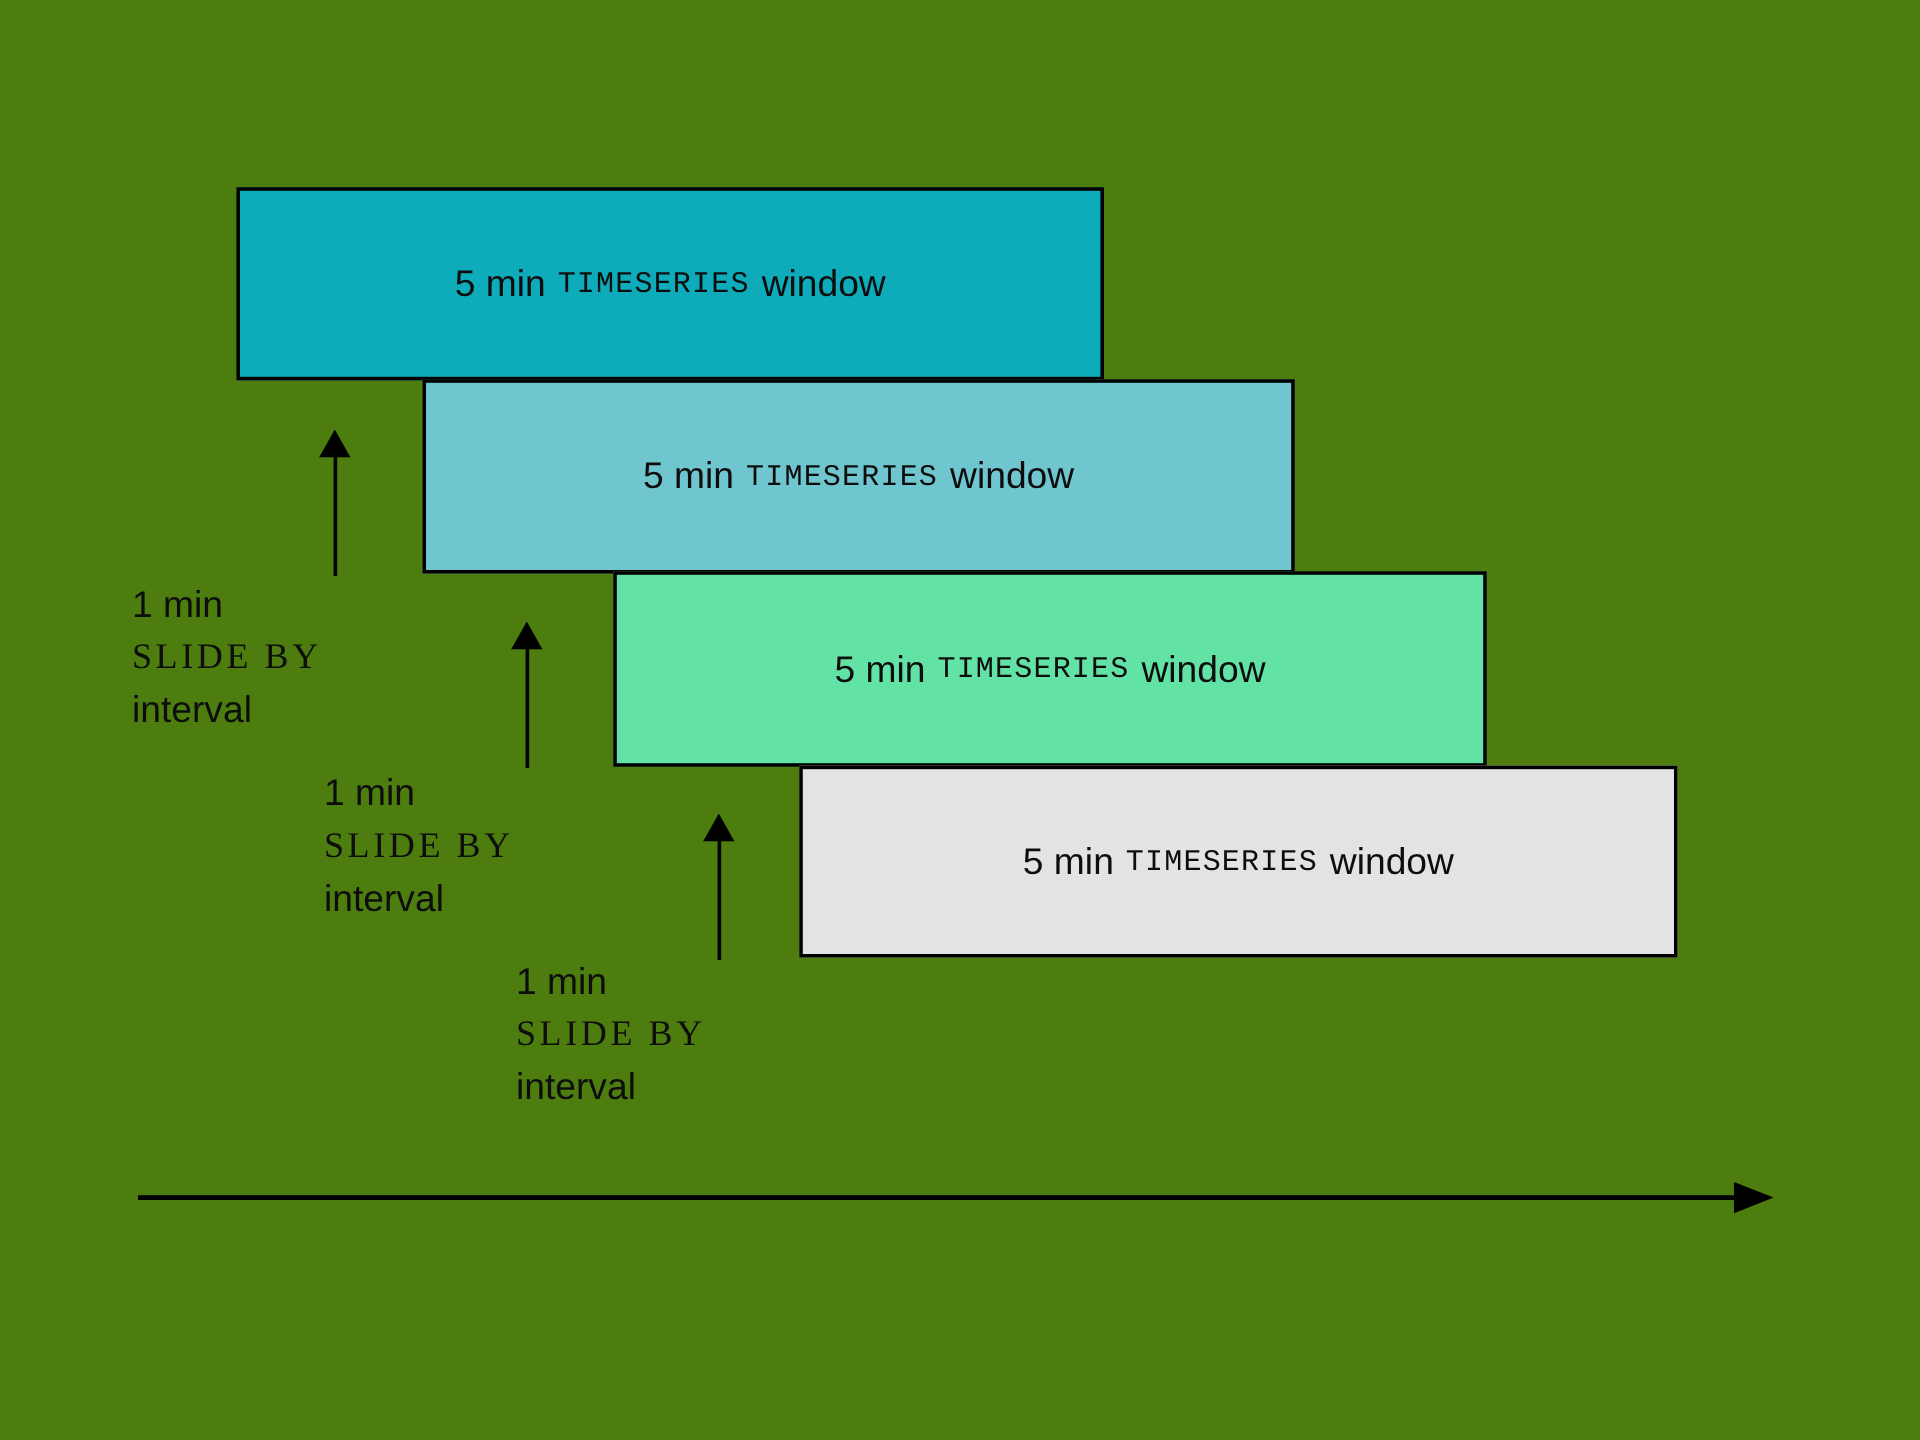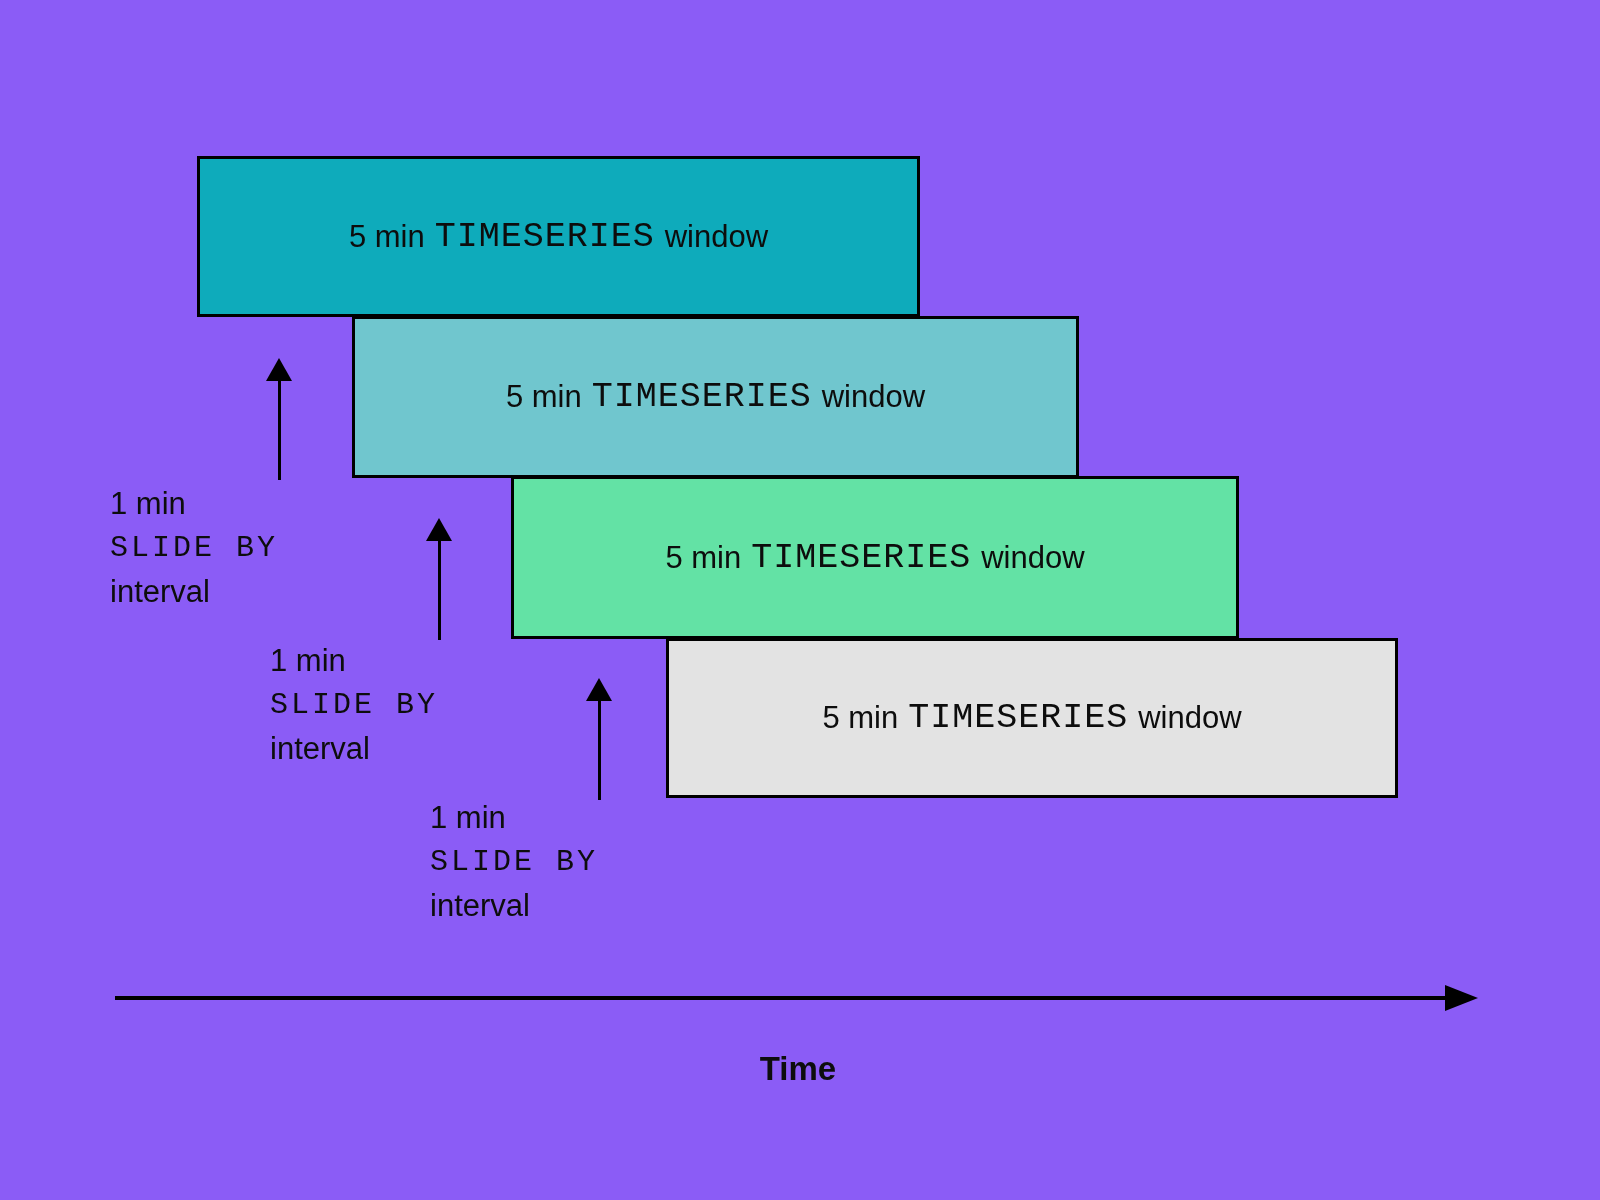--- a/index.html
+++ b/index.html
@@ -4,41 +4,41 @@
 <style>
   html, body {
     margin: 0;
     padding: 0;
     background: #ffffff;
   }
   #canvas {
     position: relative;
     width: 1600px;
     height: 1200px;
-    background: #8b5cf6;
+    background: #4d7c0f;
     font-family: "Liberation Sans", sans-serif;
     color: #0d0d0d;
     overflow: hidden;
   }
 
   
   .window-box {
     position: absolute;
     border: 3px solid #000000;
     box-sizing: border-box;
     display: flex;
     align-items: center;
     justify-content: center;
     font-size: 31px;
     white-space: nowrap;
   }
   .window-box .code {
     font-family: "Liberation Mono", "DejaVu Sans Mono", monospace;
     letter-spacing: 1px;
-    font-size: 35px;
+    font-size: 25px;
   }
   .window-box .gap { display: inline-block; width: 10px; }
 
   #win1 { left: 197px;  top: 156px; width: 723px; height: 161px; }
   #win2 { left: 352px;  top: 316px; width: 727px; height: 162px; }
   #win3 { left: 511px;  top: 476px; width: 728px; height: 163px; }
   #win4 { left: 666px;  top: 638px; width: 732px; height: 160px; }
 
   
   .up-arrow {
@@ -67,21 +67,21 @@
 
   
   .slide-label {
     position: absolute;
     width: 340px;
     text-align: left;
     font-size: 31px;
     line-height: 44px;
   }
   .slide-label .keyword {
-    font-family: Liberation Mono, monospace;
+    font-family: Liberation Serif, serif;
     letter-spacing: 3px;
     font-size: 30px;
   }
   #slide-label1 { left: 110px; top: 482px; }
   #slide-label2 { left: 270px; top: 639px; }
   #slide-label3 { left: 430px; top: 796px; }
 
   
   #time-axis-line {
     position: absolute;
@@ -172,15 +172,14 @@
     <div>interval</div>
   </div>
   <div id="slide-label3" class="slide-label">
     <div>1 min</div>
     <div class="keyword">SLIDE BY</div>
     <div>interval</div>
   </div>
 
   <div id="time-axis-line"></div>
   <div id="time-axis-head"></div>
-  <div id="time-label">Time</div>
 
 </div>
 
 </body></html>

